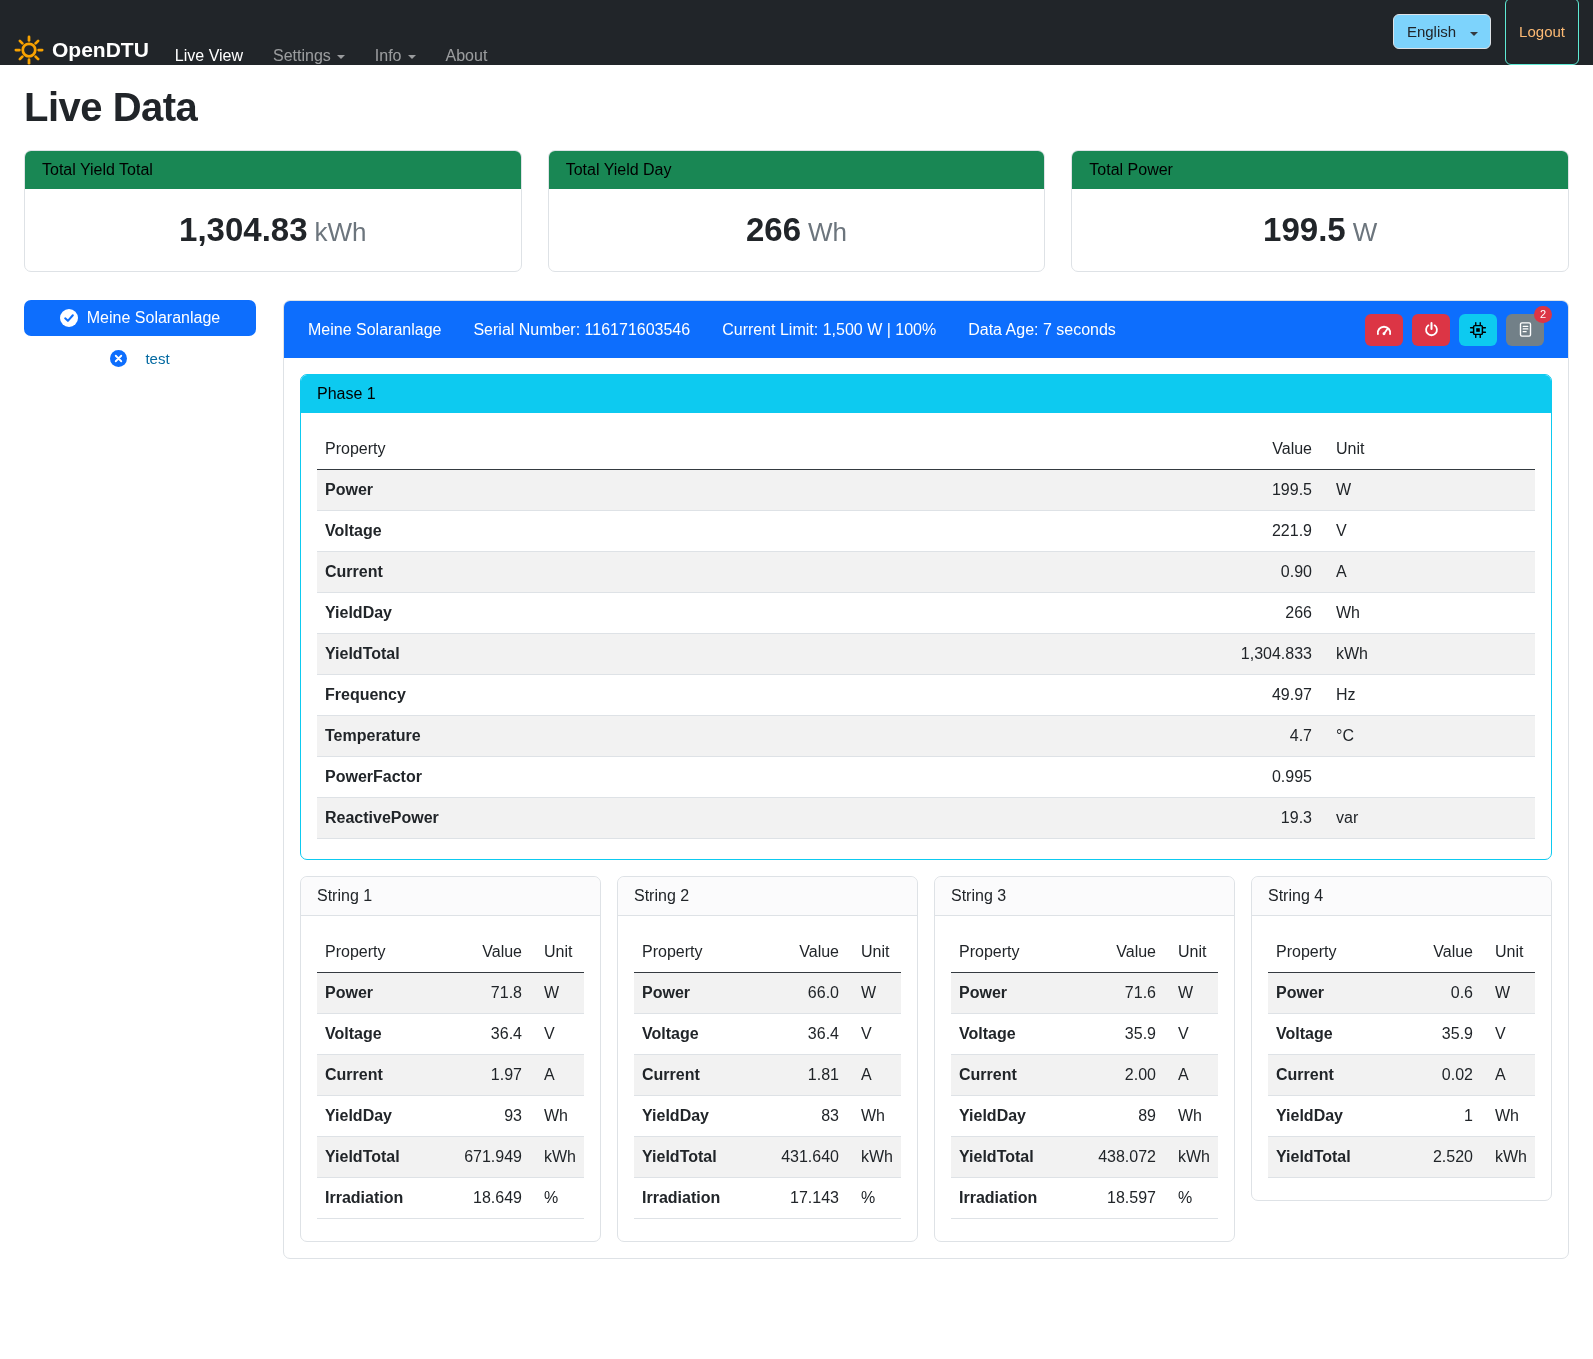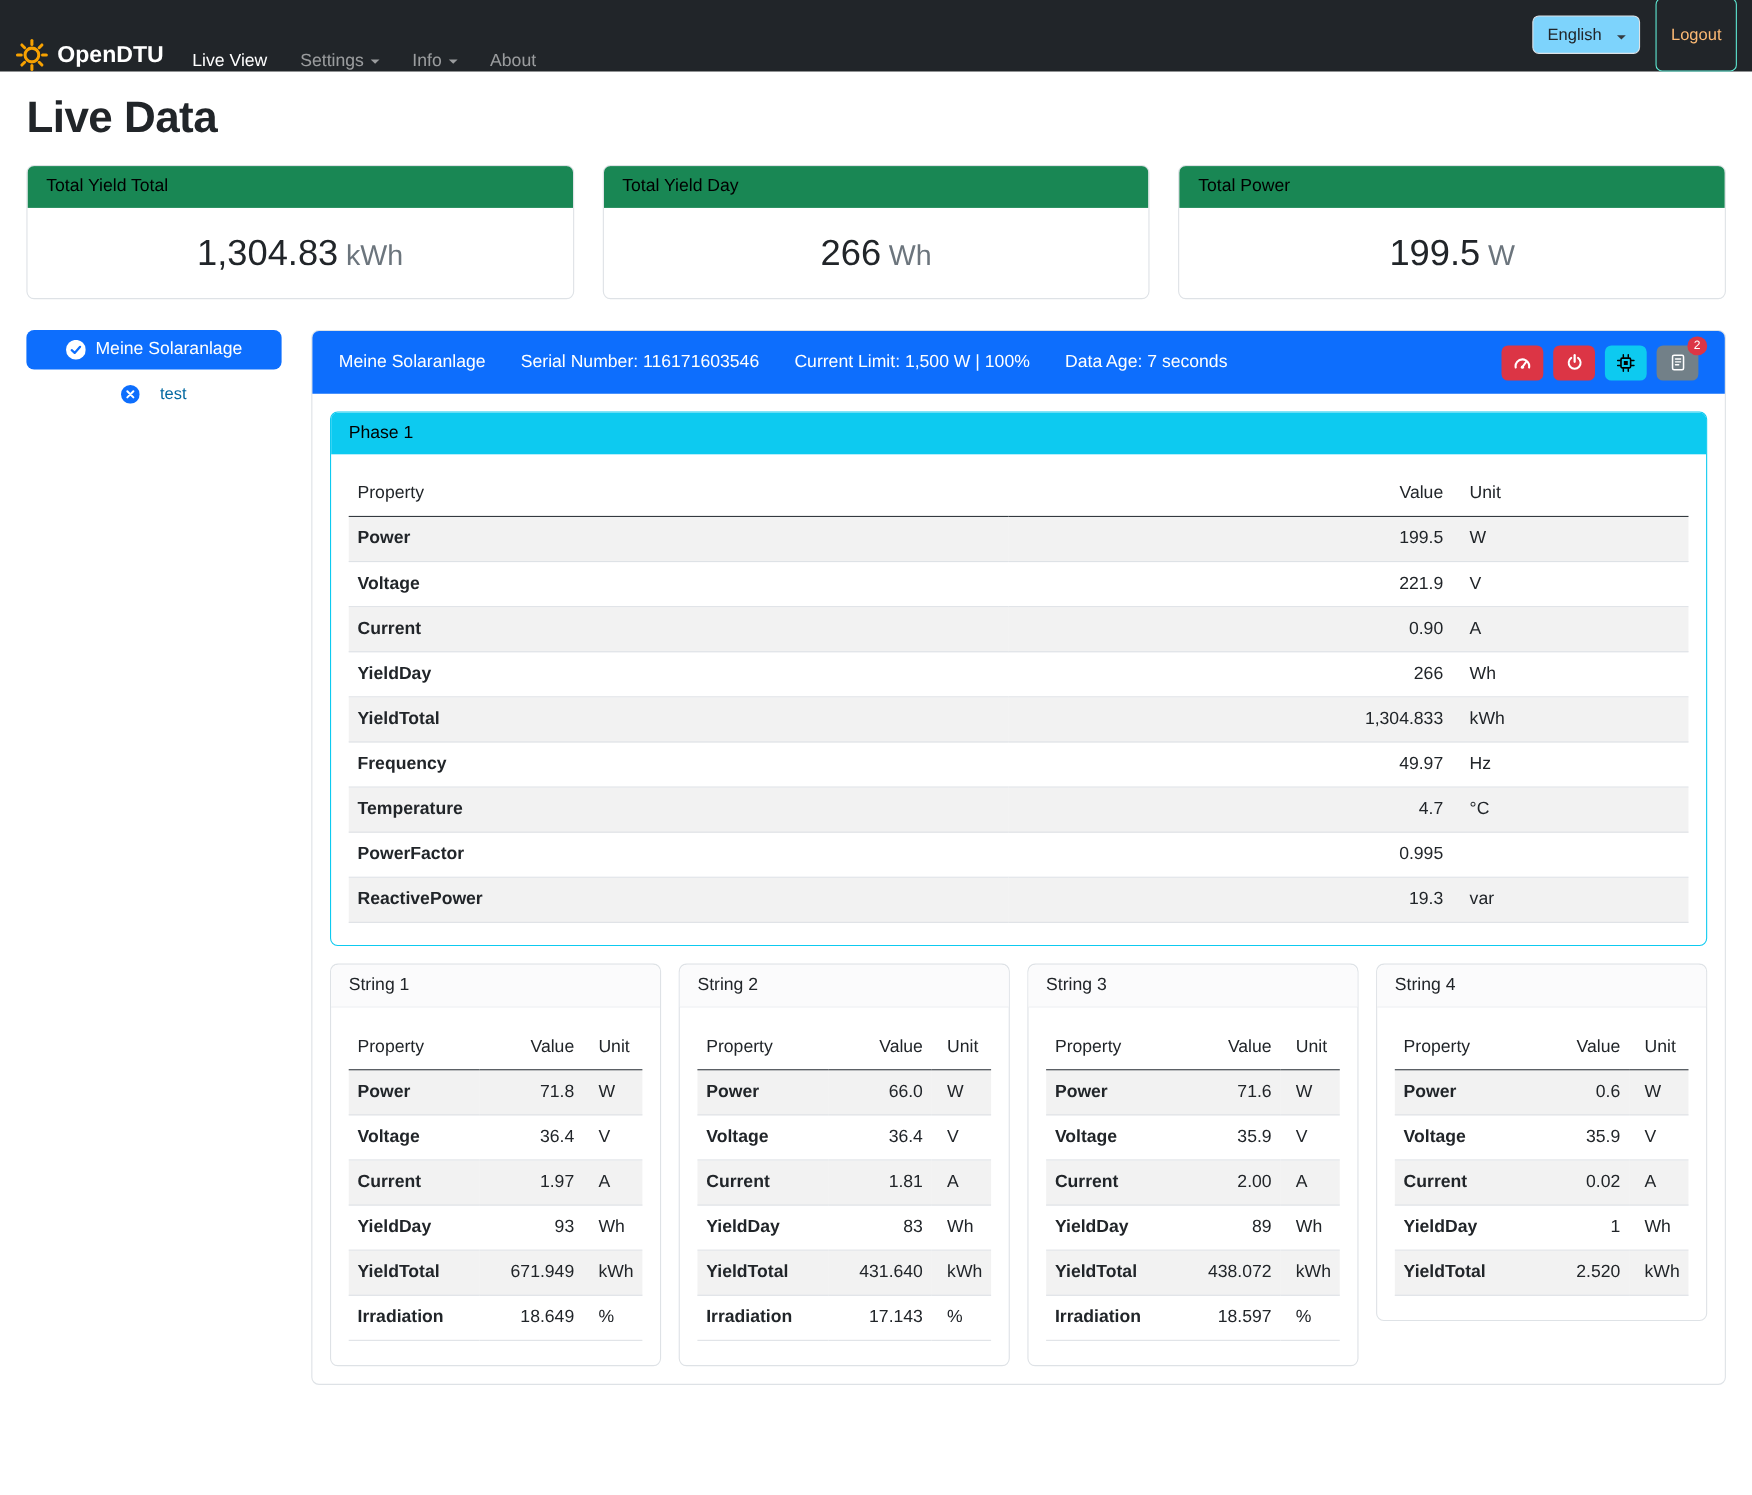--- a/index.html
+++ b/index.html
@@ -23,21 +23,21 @@
   .lang-select .caret { position:absolute; right:12px; top:17px; color:#343a40; }
   .logout-btn { background:transparent; border:1px solid #5eead4; color:#fdba74; border-radius:6px; padding:24px 13px; font-size:15px; cursor:pointer; font-family:inherit; }
   
   .container { padding: 0 24px; }
   h1.page-title { font-size:40px; font-weight:600; margin:20px 0 20px 0; letter-spacing:-0.5px; }
   
   .summary-row { display:flex; gap:26px; margin-bottom:28px; }
   .summary-card { flex:1; border:1px solid #dee2e6; border-radius:7px; overflow:hidden; background:#fff; }
   .summary-card .card-head { background:#198754; color:#000000; font-size:16px; padding:10px 17px; }
   .summary-card .card-body { padding:22px 16px; text-align:center; }
-  .summary-value { font-size:33px; font-weight:400; color:#212529; }
+  .summary-value { font-size:33px; font-weight:700; color:#212529; }
   .summary-unit { font-size:26px; color:#6c757d; margin-left:7px; font-weight:400; }
   
   .main-row { display:flex; gap:27px; align-items:flex-start; padding-bottom:30px; }
   .inv-col { width:232px; flex-shrink:0; }
   .inv-btn { display:flex; align-items:center; justify-content:center; gap:9px; width:100%; background:#0d6efd; color:#fff; border:none; border-radius:7px; padding:9px 10px; font-size:16px; cursor:pointer; font-family:inherit; }
   .inv-test { display:flex; align-items:center; justify-content:center; gap:18px; color:#0369a1; font-size:15px; margin-top:14px; cursor:pointer; }
   
   .panel { flex:1; border:1px solid #dee2e6; border-radius:7px; background:#fff; }
   .panel-header { display:flex; align-items:center; gap:32px; background:#0d6efd; color:#fff; font-size:16px; border-radius:6px 6px 0 0; padding:12px 24px; min-height:57px; }
   .panel-actions { margin-left:auto; display:flex; gap:9px; }

